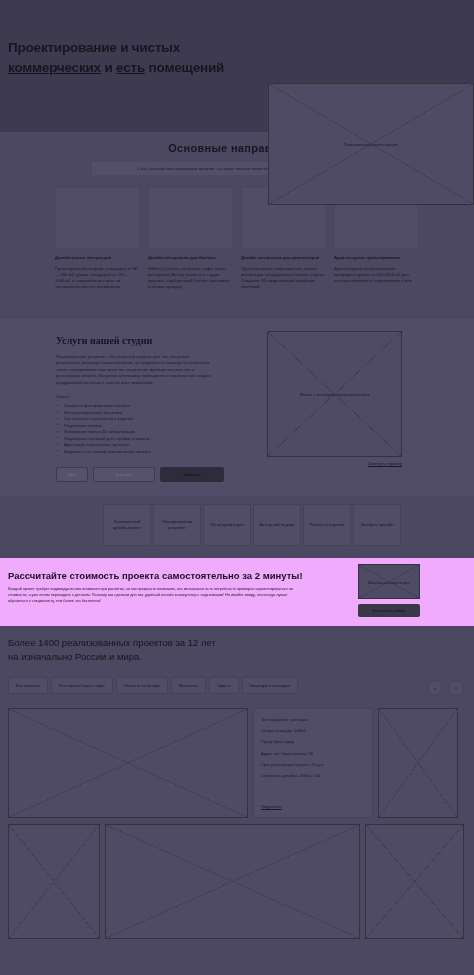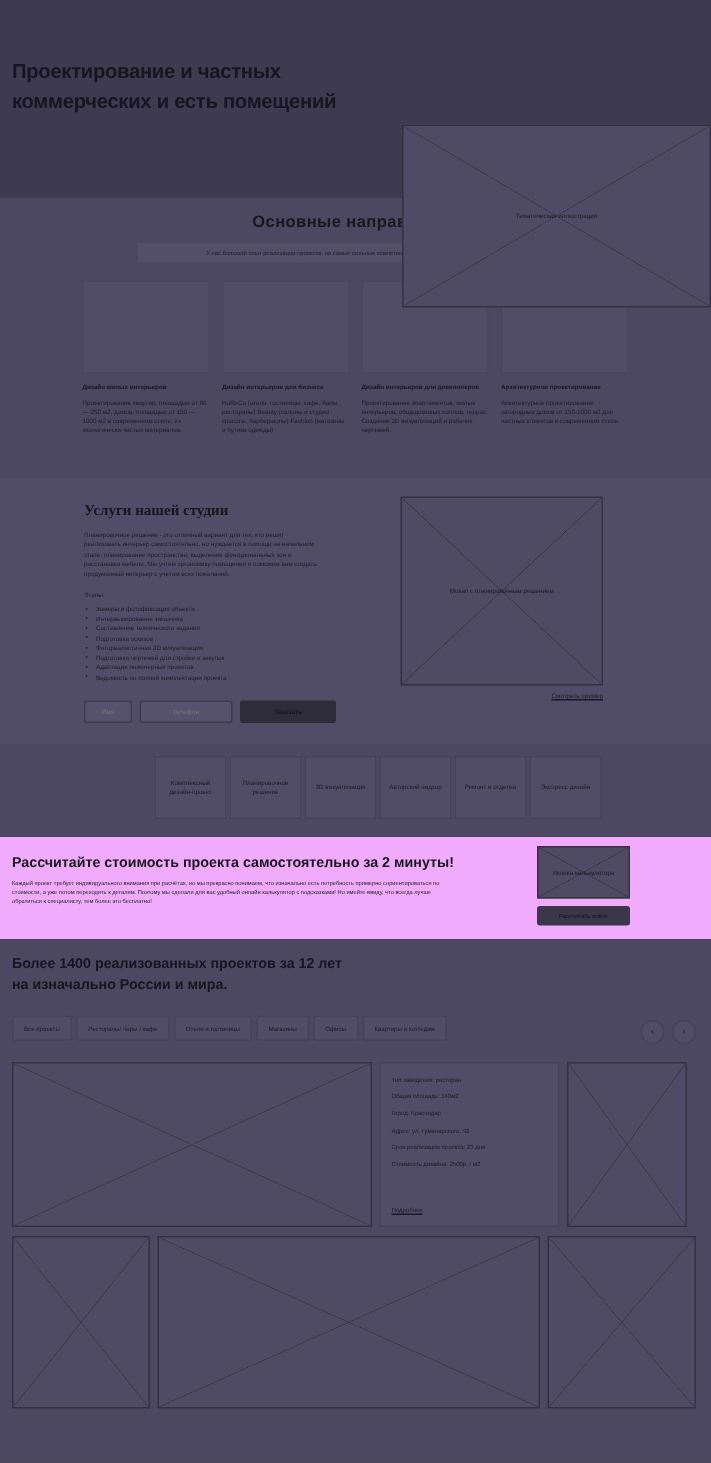--- a/index.html
+++ b/index.html
@@ -19,21 +19,21 @@
     position: relative;
     padding: 38px 0 0 8px;
   }
   .hero-title {
     font-size: 13.5px;
     font-weight: bold;
     line-height: 1.45;
     color: #17151f;
     letter-spacing: -0.2px;
   }
-  .hero-title .u { }
+  .hero-title .u { text-decoration: underline; }
   .hero-img {
     position: absolute; left: 260px; top: 6px;
     width: 206px; height: 122px;
   }
 
   
   .ph { position: relative; background: #4f4b65; border: 1px solid #35323f; }
   .ph::before, .ph::after {
     content: ""; position: absolute; left: 0; top: 0; width: 100%; height: 100%;
     background-repeat: no-repeat;
@@ -111,21 +111,21 @@
   .calc-img { position: absolute; right: 54px; top: 6px; width: 62px; height: 35px; }
   .btn-calc {
     position: absolute; right: 54px; top: 46px; width: 62px;
     background: #3a3749; border: none; border-radius: 2px;
     font-size: 4px; color: #131119; padding: 4px 0;
     font-family: "Liberation Sans", sans-serif; cursor: pointer;
   }
 
   
   .projects { padding: 10px 0 0; position: relative; }
-  .prj-title { font-size: 9.5px; font-weight: bold; color: #17151f; padding-left: 8px; line-height: 1.5; }
+  .prj-title { font-size: 9.5px; font-weight: normal; color: #17151f; padding-left: 8px; line-height: 1.5; }
   .chips { display: flex; gap: 3px; padding: 12px 0 0 8px; }
   .chip {
     background: #514d68; border: 1px solid #46425b; border-radius: 2px;
     font-size: 4.1px; color: #1a1823; padding: 5px 7px; cursor: pointer; white-space: nowrap;
   }
   .arrows { position: absolute; right: 10px; top: 54px; display: flex; gap: 5px; }
   .arrow {
     width: 16px; height: 16px; border-radius: 50%; background: #514d68;
     border: 1px solid #46425b; display: flex; align-items: center; justify-content: center;
     font-size: 6px; color: #1b1924; cursor: pointer;
@@ -149,21 +149,21 @@
   .g2b { width: 255px; height: 115px; }
   .g2c { width: 99px; height: 115px; }
 </style>
 </head>
 <body>
 
 <div class="page">
 
   <div class="hero">
     <div class="hero-title">
-      <span>Проектирование и частных</span><br>
+      <span>Проектирование и чистых</span><br>
       <span class="u">коммерческих</span><span> и </span><span class="u">есть</span><span> помещений</span>
     </div>
     <div class="ph hero-img">
       <div class="ph-label">Тематическая иллюстрация</div>
     </div>
   </div>
 
   <div class="directions">
     <div class="sec-title">Основные направления</div>
     <div class="sec-sub">У нас большой опыт реализации проектов, но самые сильные компетенции мы имеем именно в этих сферах!</div>

